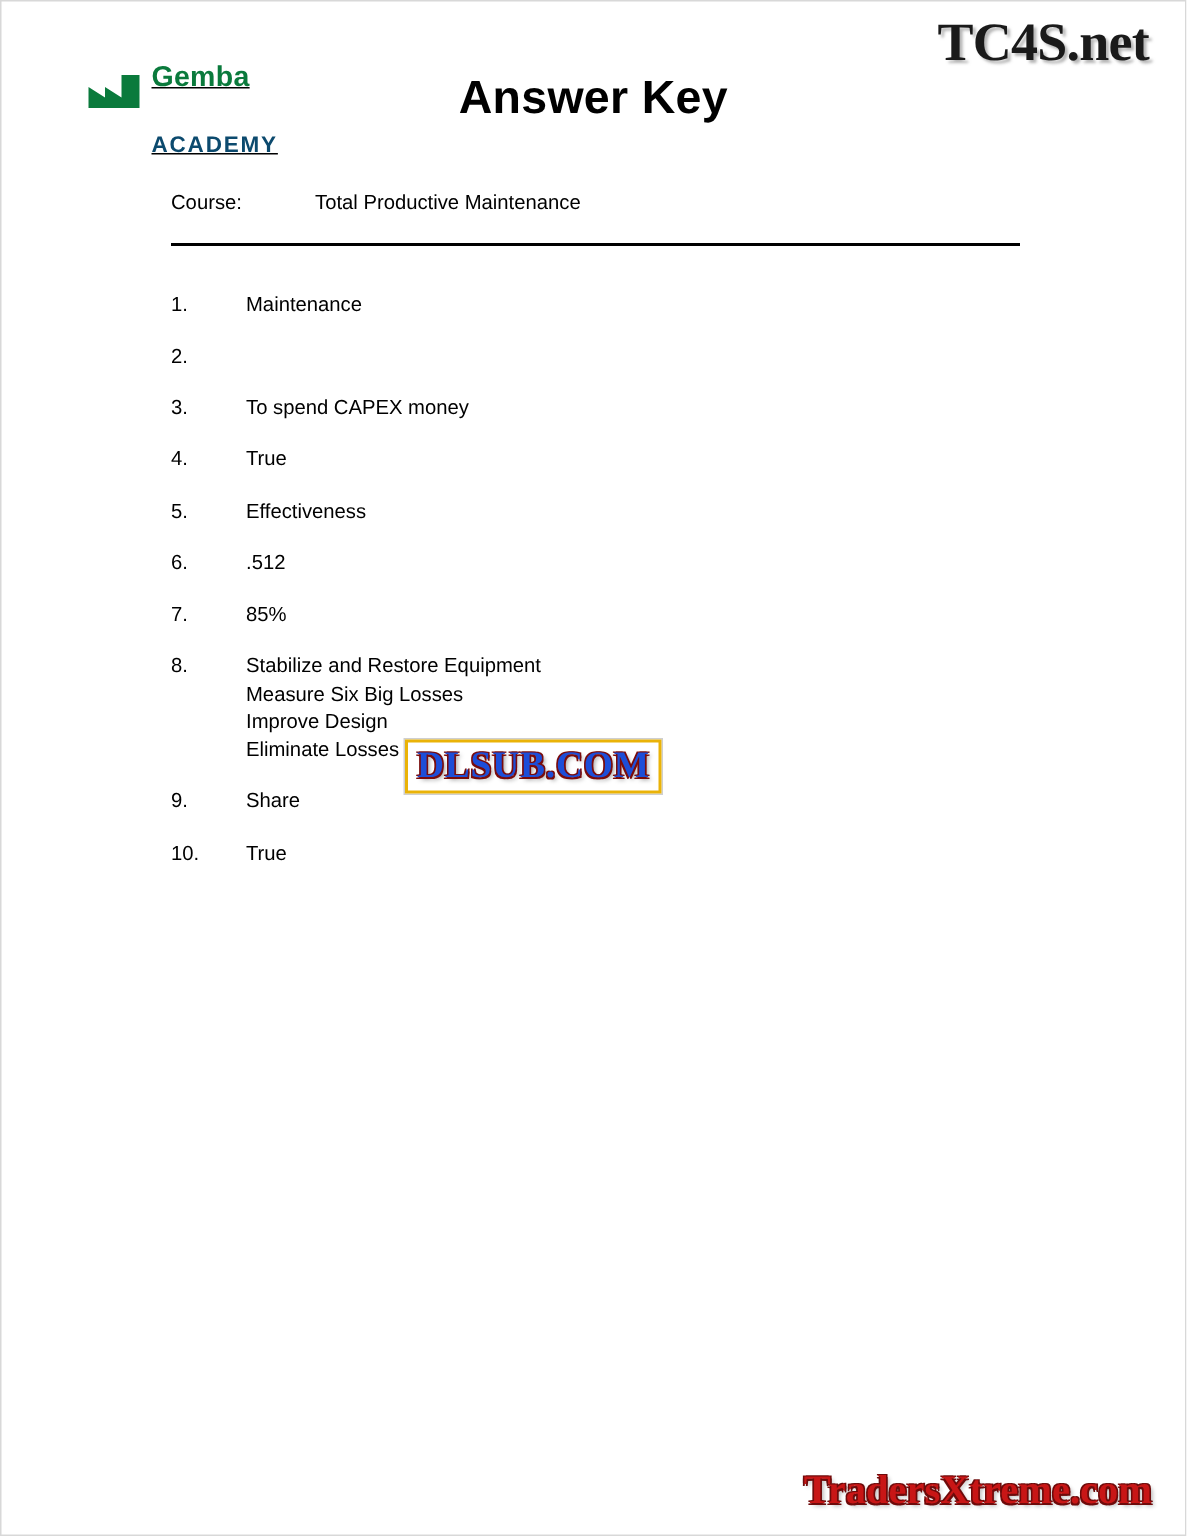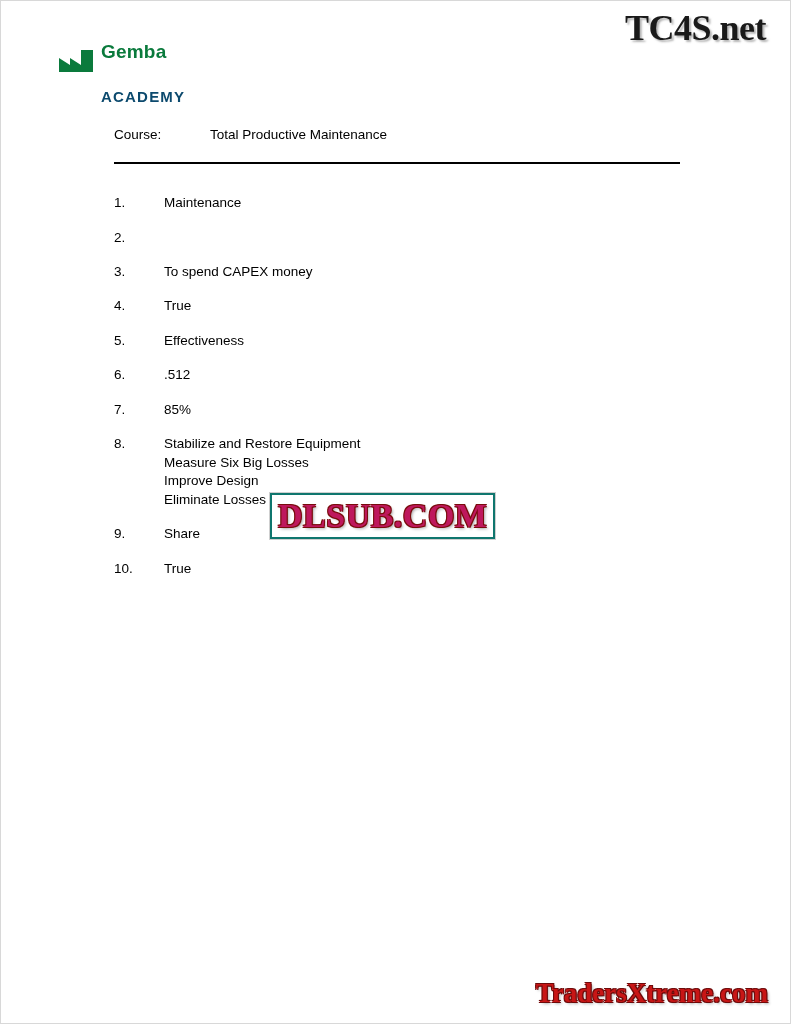--- a/index.html
+++ b/index.html
@@ -48,20 +48,21 @@
     position: absolute;
     left: 0;
     top: 4px;
     width: 38px;
     height: 28px;
   }
   .logo-text {
     position: absolute;
     left: 44px;
     top: 0;
+    text-decoration: underline;
   }
   .logo-gemba {
     font-family: "Liberation Sans", sans-serif;
     font-weight: bold;
     font-size: 19px;
     color: #0a7a3c;
     line-height: 20px;
     letter-spacing: 0.2px;
   }
   .logo-academy {
@@ -139,32 +140,32 @@
   }
 
   
   .dlsub {
     position: absolute;
     left: 269px;
     top: 492px;
     font-family: "Liberation Serif", serif;
     font-weight: bold;
     font-style: normal;
-    font-size: 34px;
+    font-size: 25px;
     letter-spacing: 0.5px;
-    color: #be185d;
+    color: #1d4ed8;
     background: rgba(255,255,255,0.0);
     text-shadow:
        1px 1px 0 #7a0c0c,
       -1px 1px 0 #7a0c0c,
        1px -1px 0 #7a0c0c,
       -1px -1px 0 #7a0c0c,
        2px 2px 3px rgba(0,0,0,0.35);
     padding: 2px 6px;
-    border: 2px solid #0f766e;
+    border: 2px solid #eab308;
     box-shadow: 0 0 0 1px rgba(160,160,160,0.5);
     background-color: #ffffff;
   }
 
   
   .traders {
     position: absolute;
     right: 22px;
     bottom: 14px;
     font-family: "Liberation Serif", serif;
@@ -189,20 +190,21 @@
   <div class="logo">
     <svg class="logo-mark" viewBox="0 0 38 28" xmlns="http://www.w3.org/2000/svg">
       <path d="M2 26 L2 12 L13 19 L13 12 L24 19 L24 4 L36 4 L36 26 Z" fill="#0a7a3c"></path>
     </svg>
     <div class="logo-text">
       <div class="logo-gemba">Gemba</div>
       <div class="logo-academy">ACADEMY</div>
     </div>
   </div>
 
+  <div class="doc-title">Answer Key</div>
 
   <div class="meta">
     <div class="meta-row">
       <div class="meta-label">Course:</div>
       <div class="meta-value">Total Productive Maintenance</div>
     </div>
   </div>
   <div class="rule"></div>
 
   <div class="answers" id="answers">

